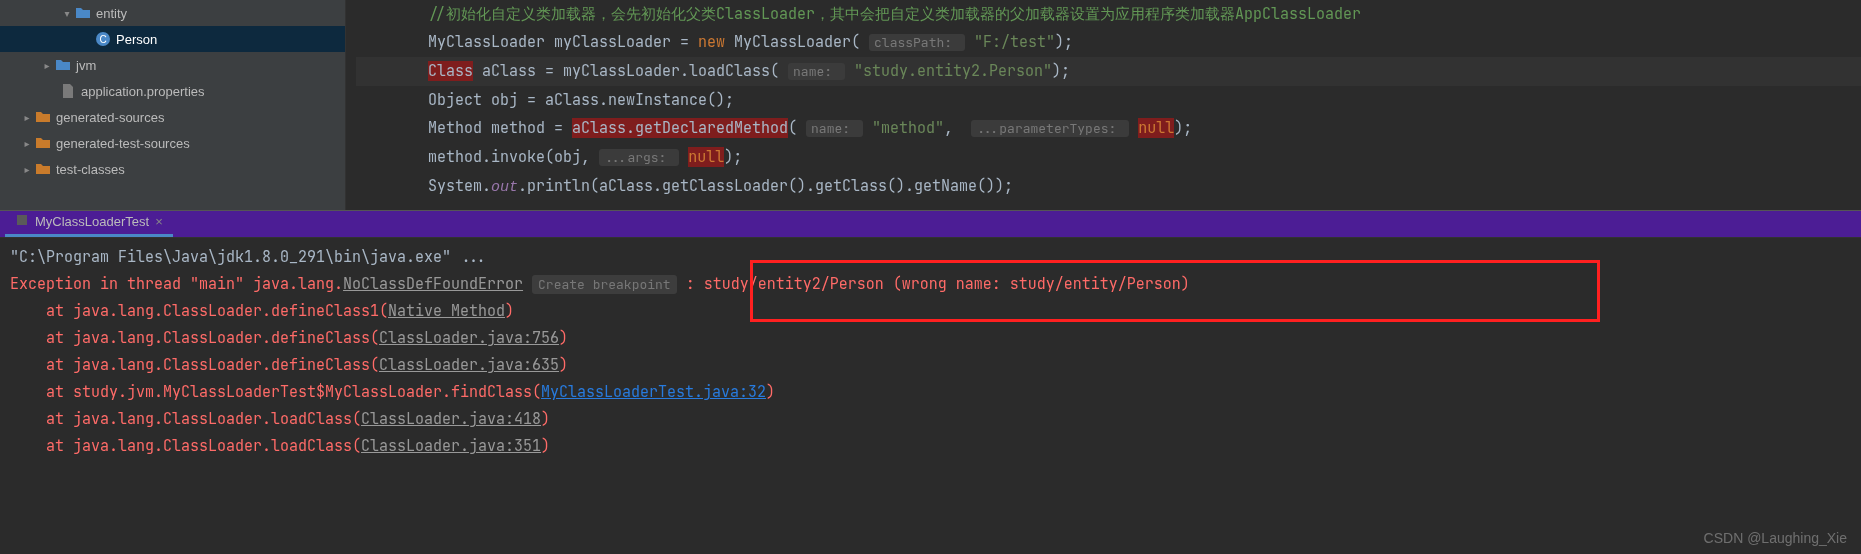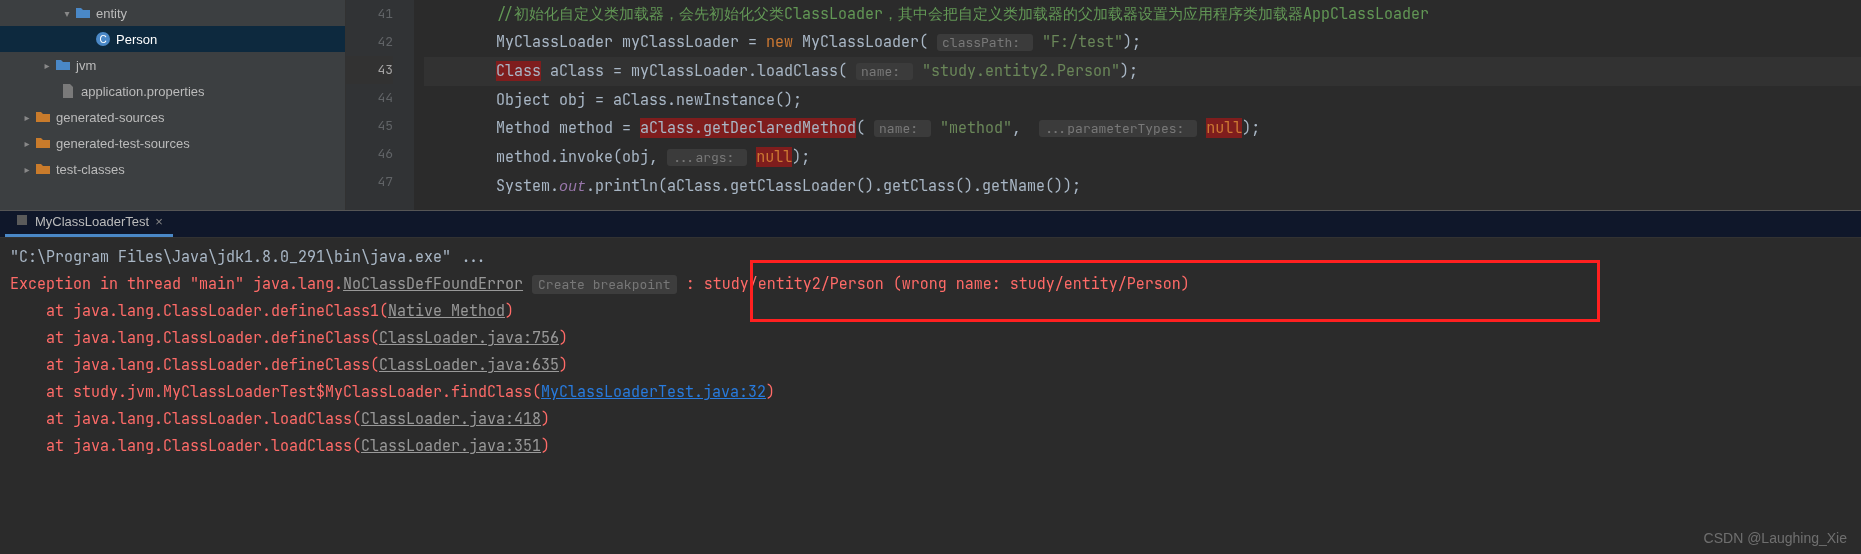--- a/index.html
+++ b/index.html
@@ -62,21 +62,21 @@
 .line-highlight { background: #323232; display: inline-block; width: 100%;}
 .gutter .cur { background: #323232; color: #a4a3a3;}
 .c-comment { color: #629755; }
 .c-keyword { color: #cc7832; }
 .c-string { color: #6a8759; }
 .c-paramhint { background: #3b3b3b; color: #787878; padding: 0 5px; border-radius: 3px; font-size: 13px;}
 .c-hl { background: #7f1d1d; }
 .c-static { font-style: italic; color: #9876aa; font-family: Liberation Mono, monospace;}
 .console-tab-bar {
   height: 28px;
-  background: #0f172a;
+  background: #4c1d95;
   display: flex;
   align-items: flex-end;
   border-top: 1px solid #555;
   border-bottom: 1px solid #323232;
   padding-left: 5px;
   font-family: "Segoe UI", sans-serif;
   font-size: 13px;
 }
 .console-tab {
   padding: 4px 10px;
@@ -189,29 +189,20 @@
         <span class="chev">▸</span>
         <span class="tree-icon folder-orange">
           <svg width="16" height="14" viewBox="0 0 16 14">
             <path d="M1 2h5l2 2h7v8H1z"></path>
           </svg>
         </span>
         <span>test-classes</span>
       </div>
     </div>
   <div class="editor">
-    <div class="gutter" id="gutter">
-        <div>41</div>
-        <div>42</div>
-        <div class="cur">43</div>
-        <div>44</div>
-        <div>45</div>
-        <div>46</div>
-        <div>47</div>
-      </div>
     <div class="code-area" id="code"><div><span>        </span><span class="c-comment">//初始化自定义类加载器，会先初始化父类ClassLoader，其中会把自定义类加载器的父加载器设置为应用程序类加载器AppClassLoader</span></div><div><span>        MyClassLoader myClassLoader = </span><span class="c-keyword">new </span><span>MyClassLoader( </span><span class="c-paramhint">classPath: </span><span> </span><span class="c-string">"F:/test"</span><span>);</span></div><div class="line-highlight"><span>        </span><span class="c-hl">Class</span><span> aClass = myClassLoader.loadClass( </span><span class="c-paramhint">name: </span><span> </span><span class="c-string">"study.entity2.Person"</span><span>);</span></div><div><span>        Object obj = aClass.newInstance();</span></div><div><span>        Method method = </span><span class="c-hl">aClass.getDeclaredMethod</span><span>( </span><span class="c-paramhint">name: </span><span> </span><span class="c-string">"method"</span><span>,  </span><span class="c-paramhint">...parameterTypes: </span><span> </span><span class="c-keyword c-hl">null</span><span>);</span></div><div><span>        method.invoke(obj, </span><span class="c-paramhint">...args: </span><span> </span><span class="c-keyword c-hl">null</span><span>);</span></div><div><span>        System.</span><span class="c-static">out</span><span>.println(aClass.getClassLoader().getClass().getName());</span></div></div>
   </div>
 </div>
 
 <div class="console-tab-bar">
   <div class="console-tab">
     <span>
       <svg width="14" height="14" viewBox="0 0 14 14">
           <rect x="2" y="2" width="10" height="10" fill="#5a5a5a"></rect>
         </svg>

